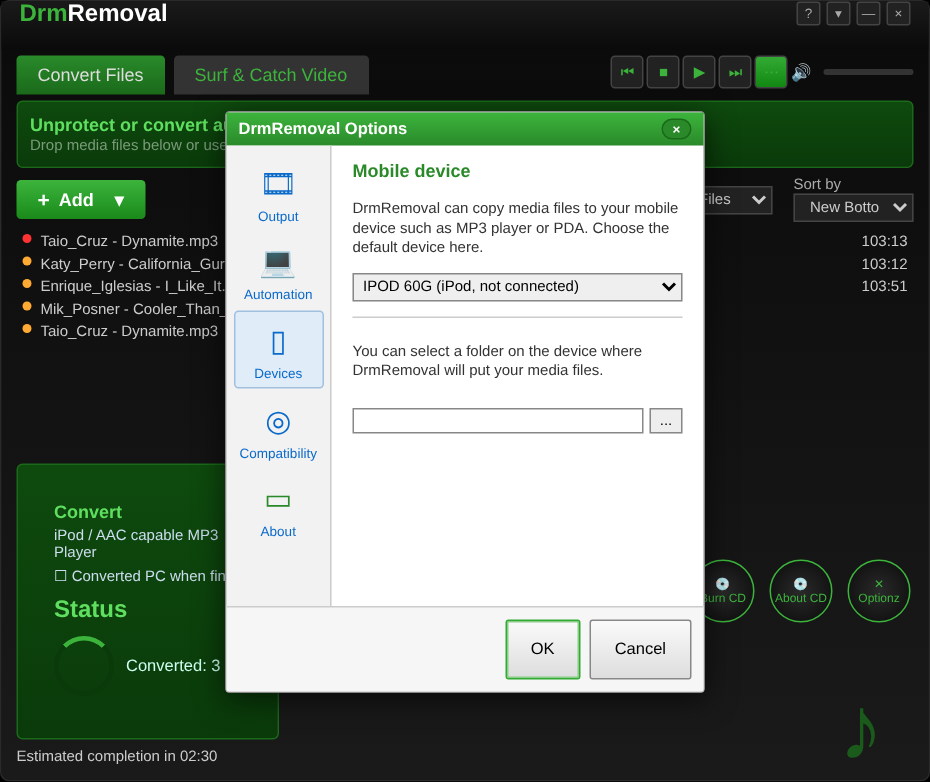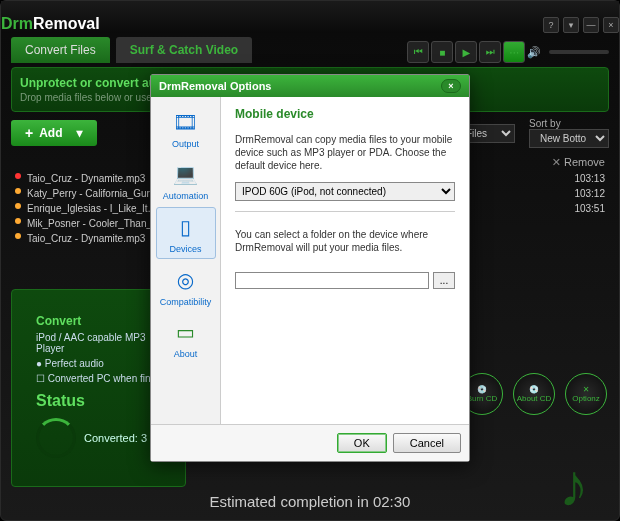--- a/index.html
+++ b/index.html
@@ -1,27 +1,27 @@
 <!DOCTYPE html>
 <html><head>
 <meta charset="utf-8">
 <style>
 *{box-sizing:border-box;margin:0;padding:0;font-family:Tahoma,Arial,sans-serif}
 body{width:620px;height:521px;background:#000;overflow:hidden;position:relative}
 .app{position:absolute;inset:0;background:linear-gradient(#0a0a0a,#1a1a1a);border-radius:6px;border:1px solid #2a2a2a}
-.titlebar{height:32px;display:flex;align-items:flex-end;padding:0 0;background:linear-gradient(#1a1a1a,#0a0a0a)}
+.titlebar{height:32px;display:flex;align-items:flex-start;padding:0 12px;background:linear-gradient(#1a1a1a,#0a0a0a)}
 .logo{font-size:16px;font-weight:bold}
 .logo .drm{color:#3cb43c}
 .logo .rem{color:#fff}
 .tbtns{margin-left:auto;display:flex;gap:4px}
 .tbtn{width:16px;height:16px;background:#222;border:1px solid #444;border-radius:2px;color:#aaa;font-size:9px;display:flex;align-items:center;justify-content:center}
-.toprow{display:flex;align-items:flex-end;padding:4px 10px;gap:6px}
+.toprow{display:flex;align-items:flex-start;padding:4px 10px;gap:6px}
 .tab{padding:6px 14px;color:#ddd;font-size:12px;border-radius:3px 3px 0 0}
 .tab.active{background:linear-gradient(#2a8a2a,#1a6a1a)}
-.tab.inactive{background:#333;color:#3cb43c;font-weight:bold}
+.tab.inactive{background:#333;color:#3cb43c;font-weight:normal}
 .player{margin-left:auto;display:flex;gap:2px;align-items:center}
 .pbtn{width:22px;height:22px;background:#222;border:1px solid #444;border-radius:3px;color:#3cb43c;font-size:10px;display:flex;align-items:center;justify-content:center}
 .pbtn.g{background:linear-gradient(#3a3,#181)}
 .vol{width:60px;height:4px;background:#333;border-radius:2px;margin-left:6px}
 .greenpanel{margin:0 10px;background:linear-gradient(#0e4a0e,#0a3a0a);border:1px solid #1a6a1a;border-radius:4px;padding:8px}
 .subtitle{color:#5fdf5f;font-size:12px;font-weight:bold}
 .hint{color:#7a9a7a;font-size:10px;margin-top:2px}
 .toolbar{display:flex;align-items:center;margin:6px 10px;gap:6px}
 .addbtn{background:linear-gradient(#3cb43c,#1a8a1a);color:#fff;padding:5px 14px;border-radius:3px;font-size:12px;font-weight:bold;display:flex;align-items:center;gap:6px}
 .addbtn .plus{font-size:14px}
@@ -37,42 +37,42 @@
 .filerow .tm{width:50px;text-align:right}
 .lower{position:absolute;left:10px;bottom:10px;right:10px}
 .convertbox{background:linear-gradient(#0e4a0e,#0a3a0a);border:1px solid #1a6a1a;border-radius:4px;padding:24px;width:175px;font-size:11px;color:#cfe}
 .convertbox h4{color:#5fdf5f;font-size:12px;margin-bottom:4px}
 .convertbox .line{color:#cde;margin:4px 0;font-size:10px}
 .status{margin-top:8px}
 .status h4{color:#5fdf5f;font-size:16px}
 .spin{width:40px;height:40px;border:3px solid #0a3a0a;border-top-color:#3cb43c;border-radius:50%;display:inline-block;margin:4px 0}
 .circlebtn{width:42px;height:42px;border-radius:50%;background:radial-gradient(#2a2a2a,#0a0a0a);border:1px solid #3cb43c;display:flex;flex-direction:column;align-items:center;justify-content:center;color:#3cb43c;font-size:8px}
 .circles{position:absolute;bottom:105px;right:12px;display:flex;gap:10px}
-.eta{color:#ccc;font-size:15px;text-align:center;margin-top:6px}
+.eta{color:#ccc;font-size:10px;margin-top:6px}
 .note{position:absolute;right:30px;bottom:0;font-size:60px;color:#1a5a1a}
 
 
 .dialog{position:absolute;left:150px;top:74px;width:320px;height:388px;background:#fff;border:1px solid #888;border-radius:3px;box-shadow:0 4px 20px rgba(0,0,0,.6);display:flex;flex-direction:column}
 .dlgtitle{background:linear-gradient(#3cb43c,#2a8a2a);color:#fff;font-size:11px;font-weight:bold;padding:4px 8px;display:flex;align-items:center}
 .dlgtitle .x{margin-left:auto;width:20px;height:14px;background:#2a8a2a;border:1px solid #1a6a1a;border-radius:7px;color:#fff;display:flex;align-items:center;justify-content:center;font-size:9px}
 .dlgbody{flex:1;display:flex;overflow:hidden}
 .dlgsidebar{width:70px;background:#f2f2f2;border-right:1px solid #ccc;padding:6px 0;display:flex;flex-direction:column;align-items:center;gap:2px}
 .sbitem{width:60px;text-align:center;padding:4px 0;font-size:9px;color:#0a6aca;border-radius:3px}
 .sbitem.sel{background:#e0ecf8;border:1px solid #a0c0e0}
 .sbico{width:36px;height:30px;margin:0 auto 2px;display:flex;align-items:center;justify-content:center;font-size:20px}
 .dlgmain{flex:1;padding:10px 14px;font-size:10px;color:#333;display:flex;flex-direction:column}
 .dlgmain h3{color:#2a8a2a;font-size:12px;margin-bottom:6px}
 .dlgmain p{margin:6px 0 10px;line-height:1.3}
 .dlgmain select{width:100%;font-size:10px;padding:2px;border:1px solid #888}
 .dlgmain hr{border:none;border-top:1px solid #ccc;margin:10px 0}
 .folderrow{display:flex;gap:4px;margin-top:8px}
 .folderrow input{flex:1;border:1px solid #888;padding:2px;font-size:10px}
 .folderrow button{width:22px;border:1px solid #888;background:#eee;font-size:10px}
 .dlgfoot{border-top:1px solid #ccc;padding:8px;display:flex;justify-content:flex-end;gap:6px;background:#f6f6f6}
-.dlgfoot button{padding:3px 16px;font-size:11px;border:1px solid #888;background:linear-gradient(#fafafa,#ddd);border-radius:2px}
+.dlgfoot button{padding:13px 16px;font-size:11px;border:1px solid #888;background:linear-gradient(#fafafa,#ddd);border-radius:2px}
 .dlgfoot button.ok{border:1px solid #3a3;box-shadow:0 0 0 1px #8c8 inset}
 </style>
 </head>
 <body>
 
 <div class="app">
  <div class="titlebar">
   <span class="logo"><span class="drm">Drm</span><span class="rem">Removal</span></span>
   <div class="tbtns">
    <div class="tbtn">?</div>
@@ -107,23 +107,20 @@
         <span>Add</span>
         <span style="margin-left:8px">▾</span>
       </div>
   <div style="flex:1"></div>
   <select class="filesel"><option>Files</option></select>
   <div class="sortbox">
    <div>Sort by</div>
    <select class="sortsel"><option>New Bottom</option></select>
   </div>
  </div>
- <div style="display:flex;justify-content:flex-end;padding:2px 14px">
-   <span class="remove"><span style="color:#888">✕ </span><span>Remove</span></span>
- </div>
 
  <div id="flist">
       <div class="filerow">
         <span class="dot r"></span>
         <span class="fn">Taio_Cruz - Dynamite.mp3</span>
         <span class="f2">ar_2009.m4p</span>
         <span class="tm">103:13</span>
       </div>
       <div class="filerow">
         <span class="dot o"></span>
@@ -163,21 +160,20 @@
   <div class="circlebtn">
         <span>✕</span>
         <span>Optionz</span>
       </div>
  </div>
 
  <div class="lower">
   <div class="convertbox">
    <h4>Convert</h4>
    <div class="line">iPod / AAC capable MP3 Player</div>
-   <div class="line">● <span>Perfect audio</span></div>
    <div class="line">☐ <span>Converted PC when fin</span></div>
    <div class="status">
     <h4>Status</h4>
     <div style="display:flex;align-items:center;gap:8px">
      <div class="spin"></div>
      <span><span>Converted:</span> <span>3</span></span>
     </div>
    </div>
   </div>
   <div class="eta">Estimated completion in 02:30</div>

